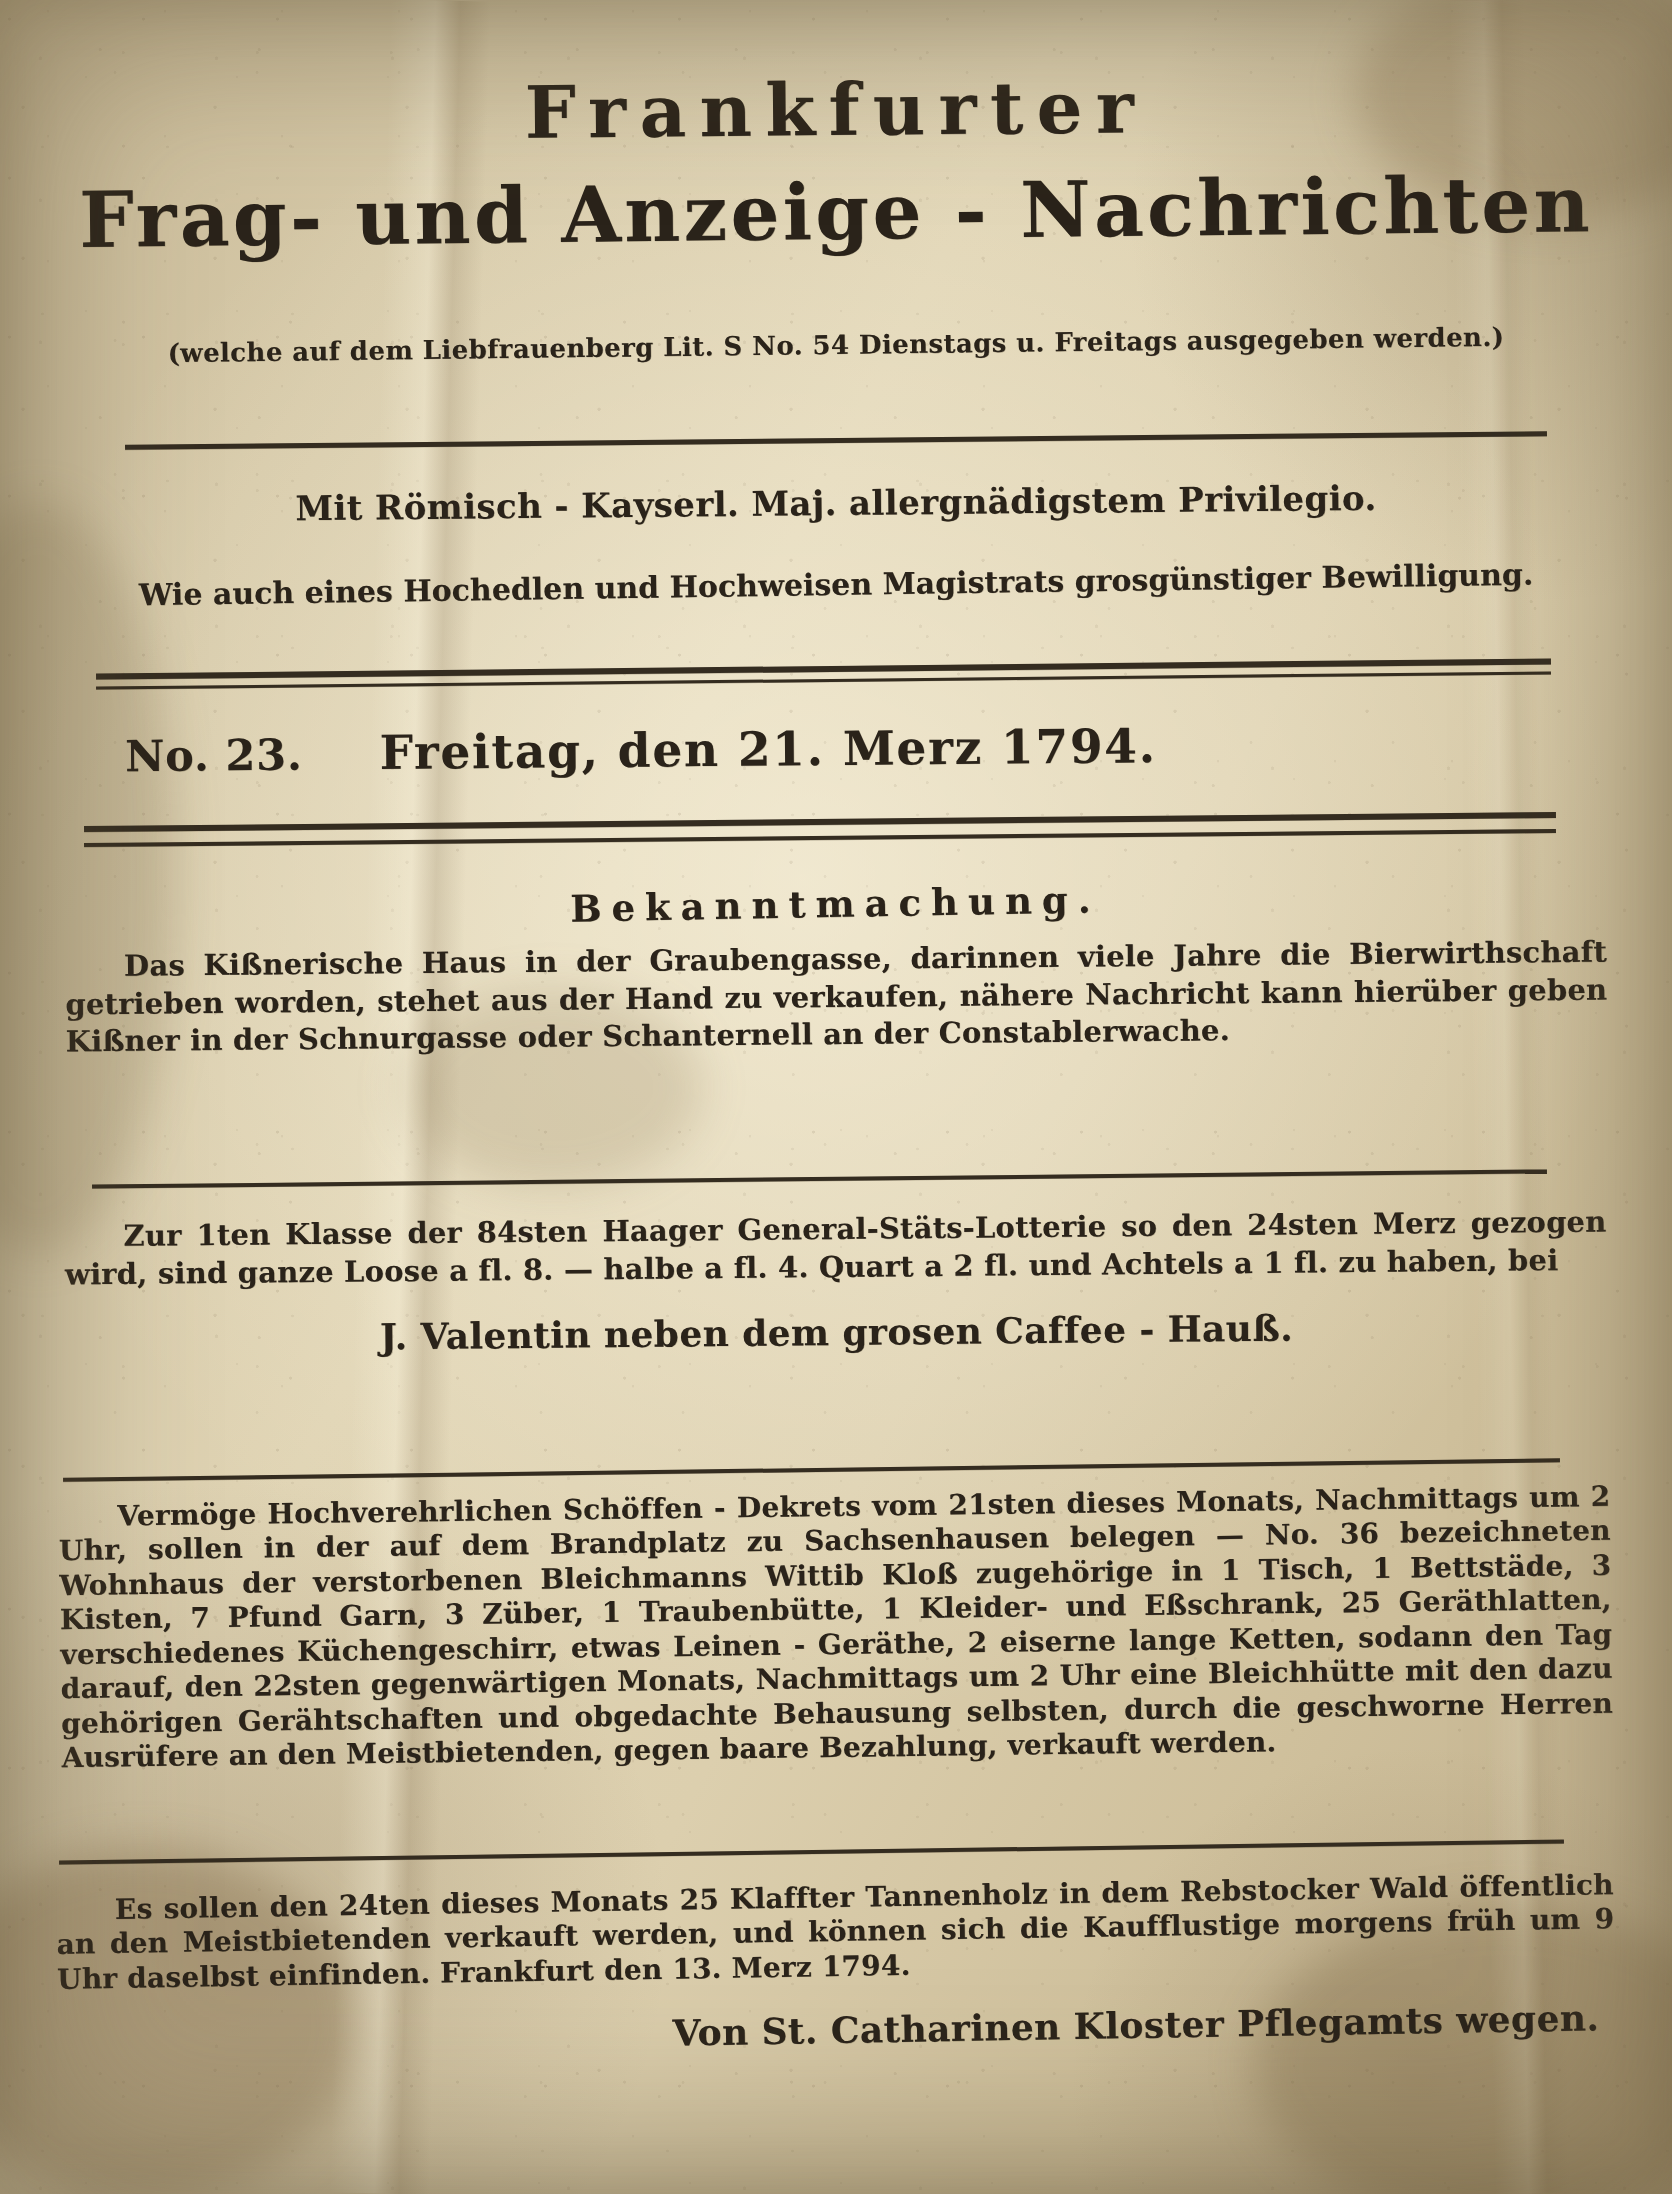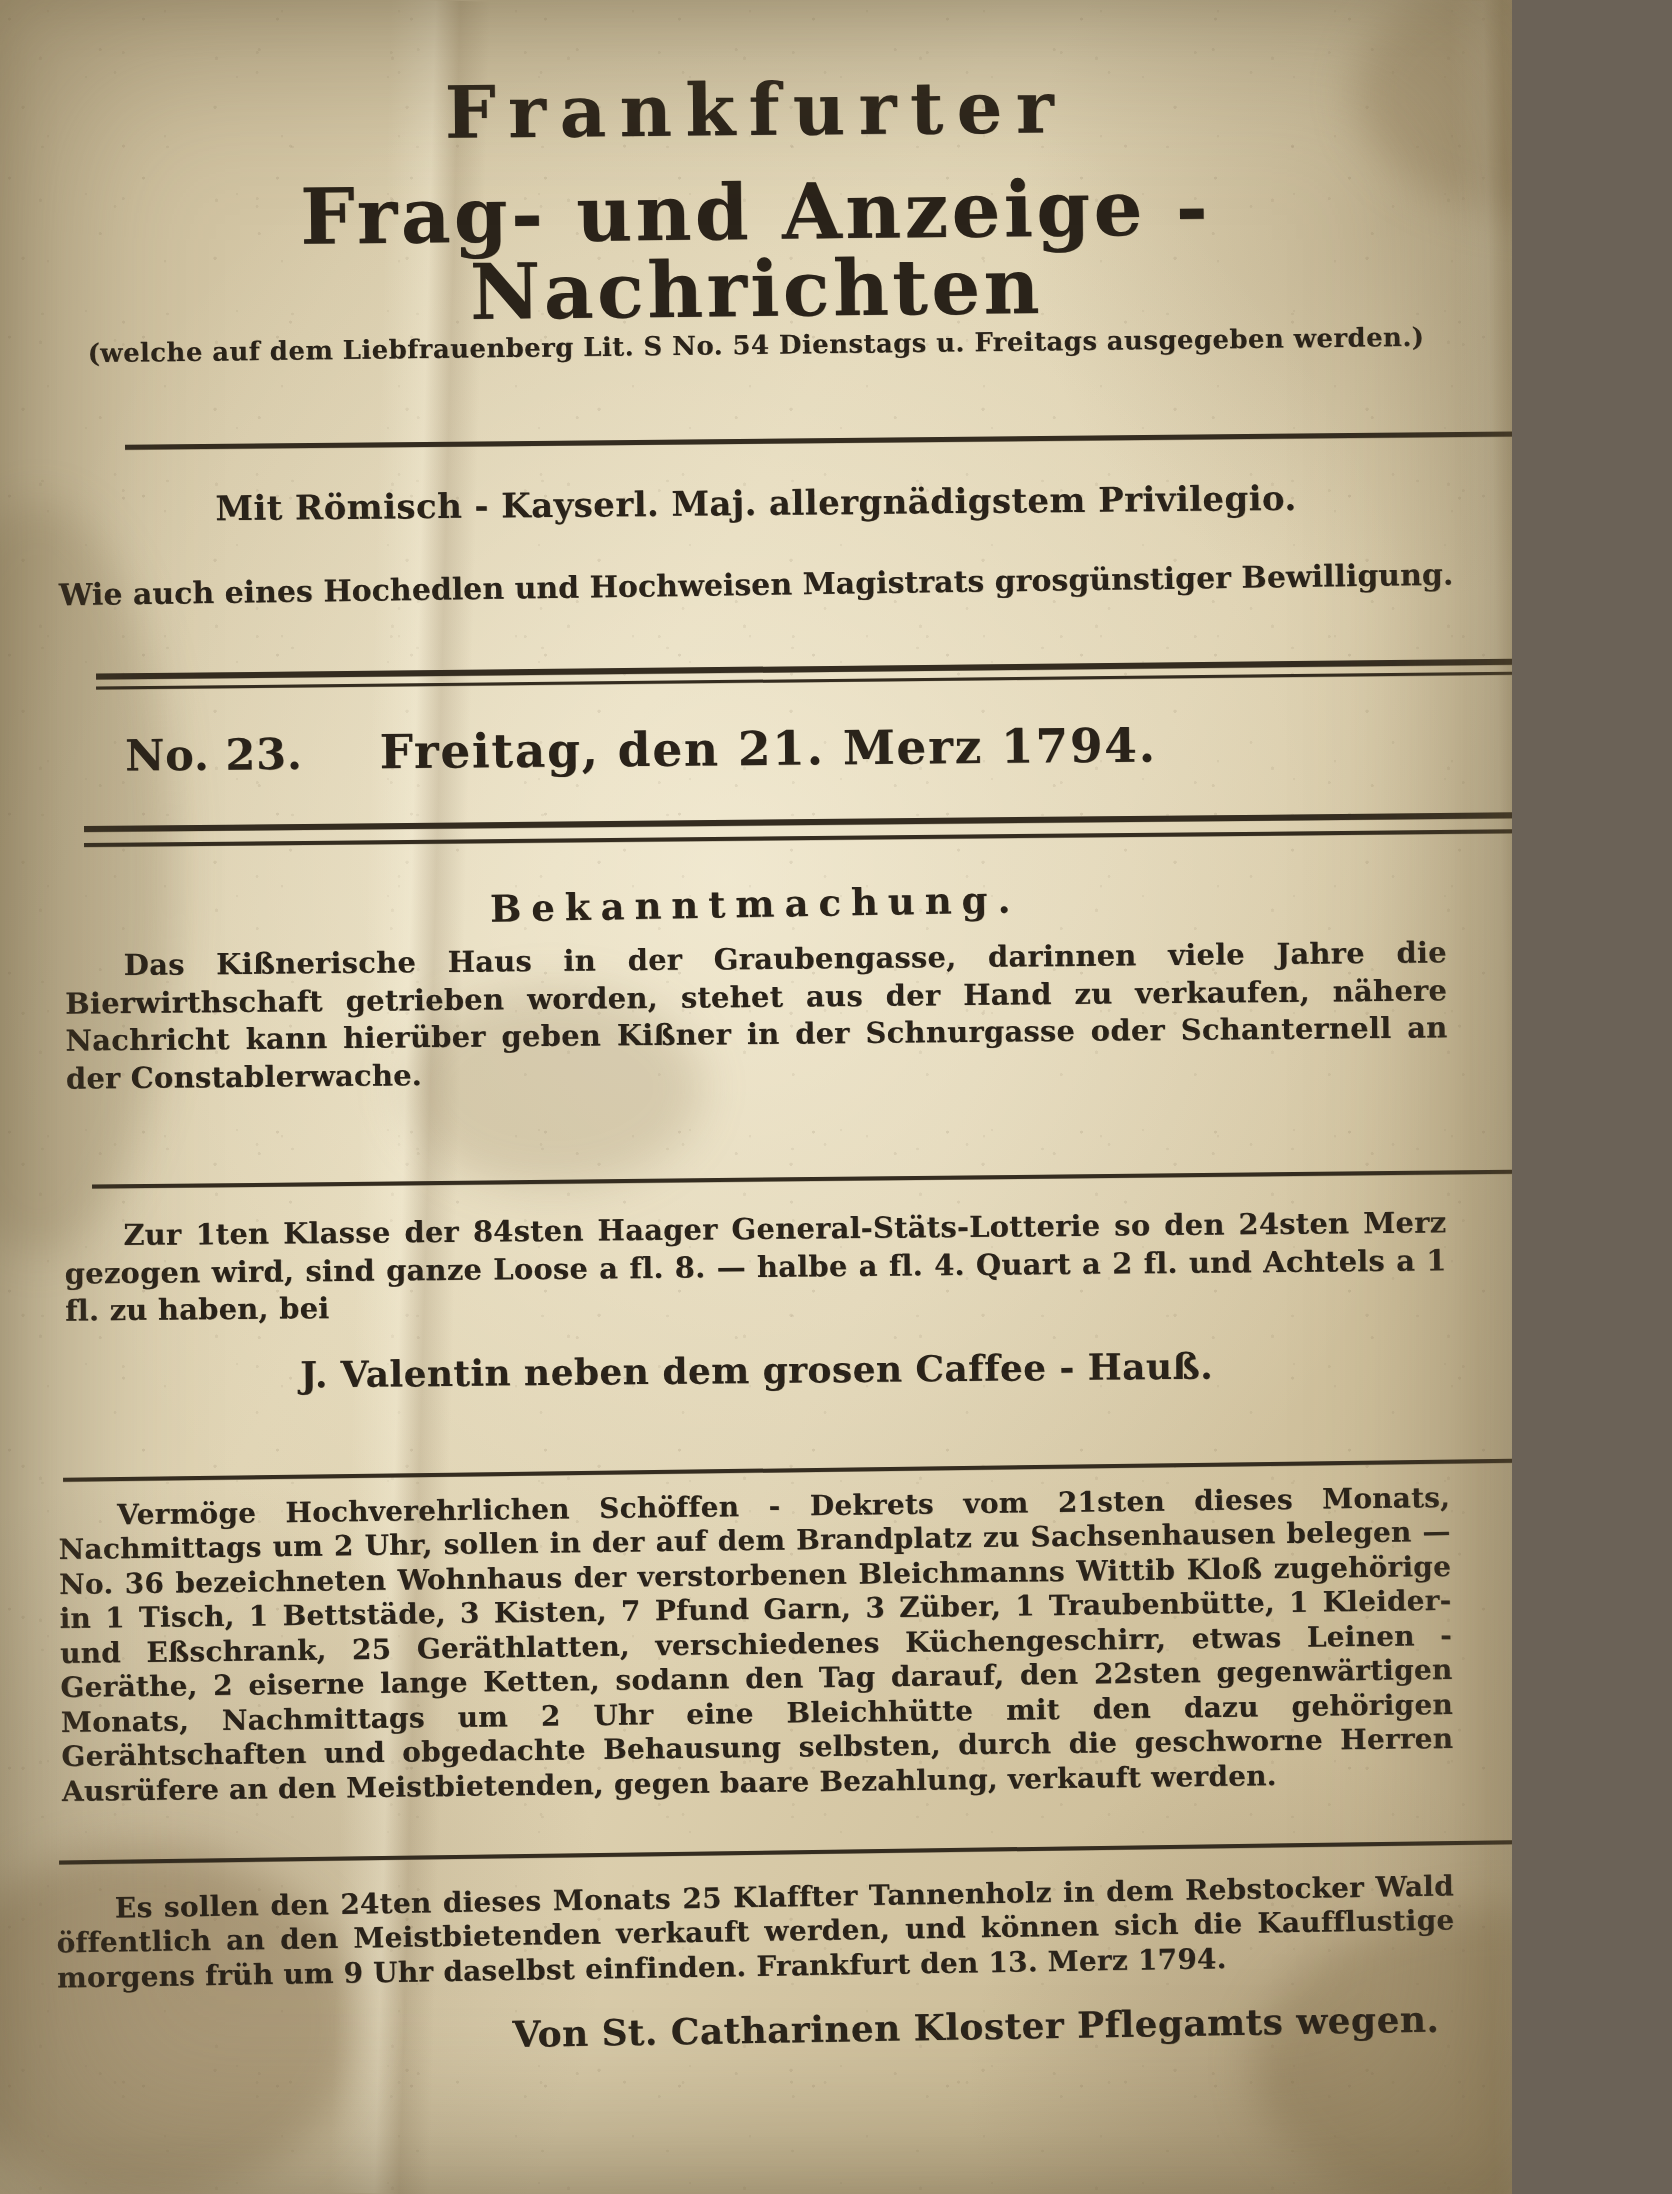--- a/index.html
+++ b/index.html
@@ -10,21 +10,21 @@
   body {
     width: 1672px;
     height: 2194px;
     overflow: hidden;
     font-family: "DejaVu Serif", serif;
   }
 
   
   .page {
     position: relative;
-    width: 1512px;
+    width: 1672px;
     height: 2194px;
     background:
       radial-gradient(ellipse 70% 55% at 48% 40%, rgba(255,250,232,0.55) 0%, rgba(255,250,232,0.0) 70%),
       radial-gradient(ellipse 40% 30% at 12% 88%, rgba(120,100,70,0.30) 0%, rgba(120,100,70,0.0) 70%),
       radial-gradient(ellipse 35% 25% at 92% 10%, rgba(130,112,78,0.30) 0%, rgba(130,112,78,0.0) 70%),
       radial-gradient(ellipse 30% 22% at 85% 95%, rgba(120,100,70,0.26) 0%, rgba(120,100,70,0.0) 70%),
       linear-gradient(118deg, #c6b795 0%, #d6c9a8 18%, #e0d4b4 38%, #dccfae 58%, #cfc09c 78%, #bfae8b 100%);
     overflow: hidden;
   }
   

